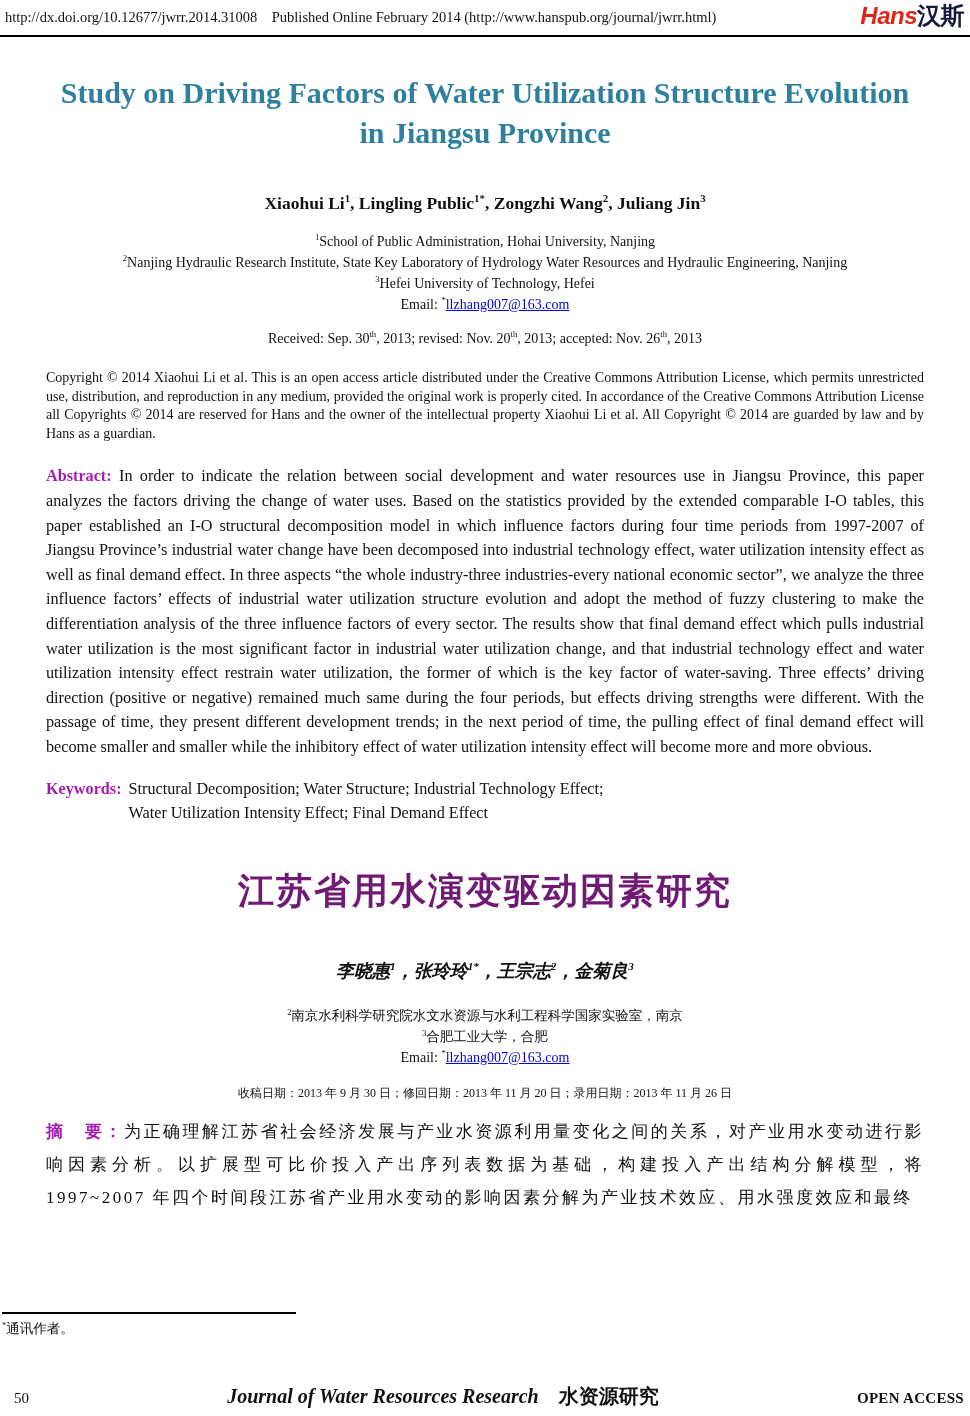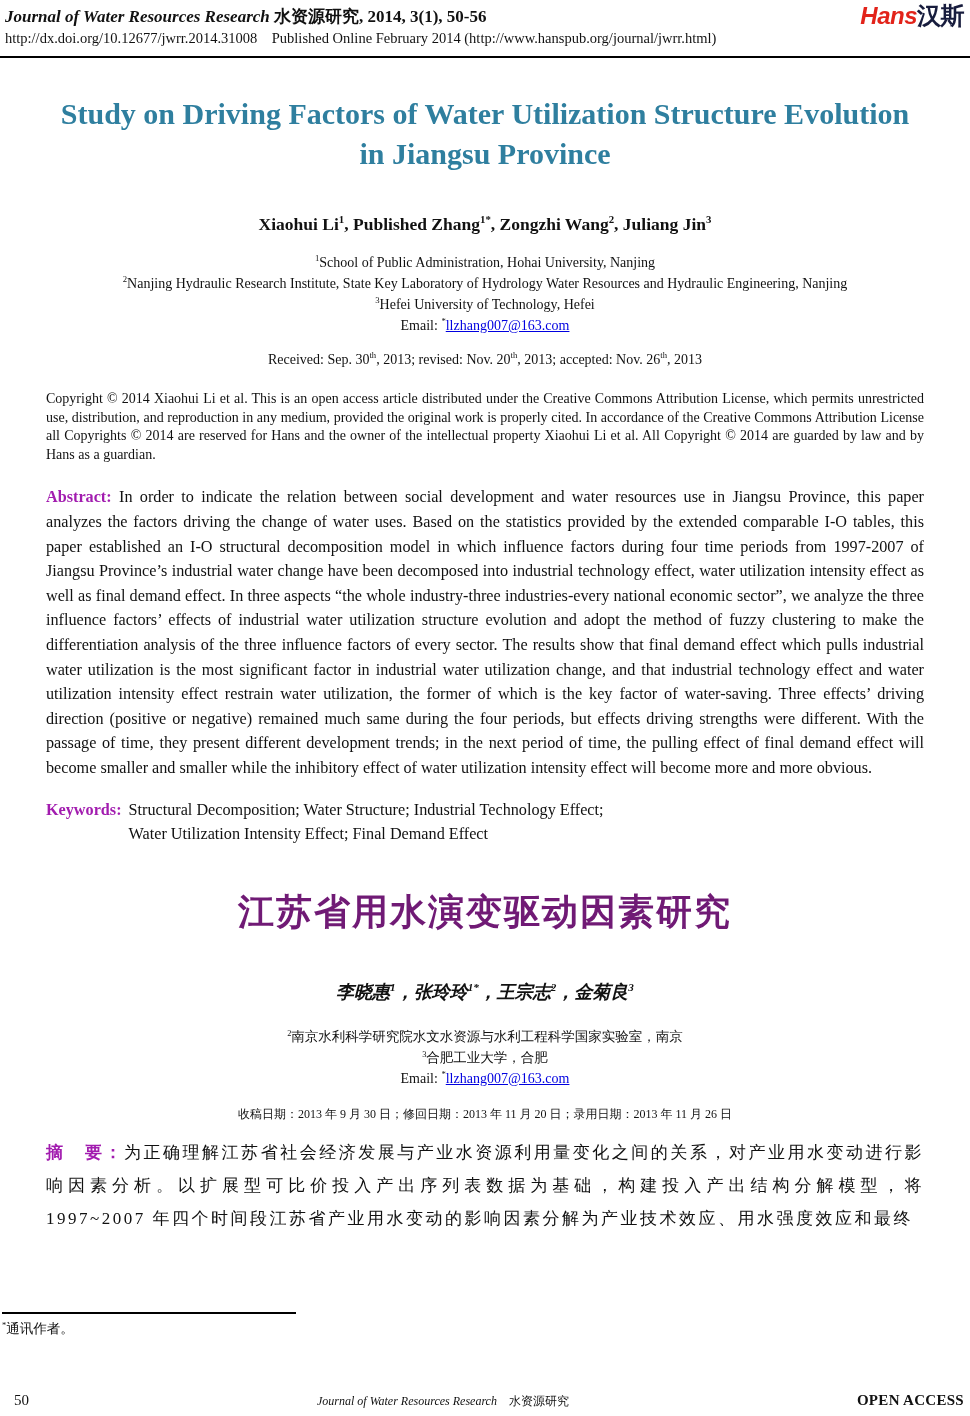--- a/index.html
+++ b/index.html
@@ -106,38 +106,37 @@
   }
   .footnote-rule { width: 294px; border-top: 2px solid #000; margin-bottom: 4px; }
 
   
   .footer {
     position: absolute; left: 8px; right: 0; bottom: 6px;
     display: flex; justify-content: space-between; align-items: baseline;
     padding: 0 6px;
     font-size: 15px;
   }
-  .footer-center { font-size: 12px; font-weight: normal; }
+  .footer-center { font-size: 20px; font-weight: bold; }
   .footer-center .fj-en { font-style: italic; }
   .footer-right { font-weight: bold; letter-spacing: 0.3px; }
 </style>
 </head>
 <body>
 
 <div class="header">
-  <div class="header-line1"><span class="jt-en">Journal of Water Resources Research</span><span>  水资源研究, 2014, 3(1), 50-56</span></div>
   <div class="header-line2">http://dx.doi.org/10.12677/jwrr.2014.31008    Published Online February 2014 (http://www.hanspub.org/journal/jwrr.html)</div>
   <div class="logo"><span class="logo-hans">Hans</span><span class="logo-cn">汉斯</span></div>
 </div>
 
 <div class="content">
 
   <h1 class="paper-title">Study on Driving Factors of Water Utilization Structure Evolution in Jiangsu Province</h1>
 
-  <p class="authors-en"><span>Xiaohui Li</span><sup>1</sup><span>, </span><span>Published Zhang</span><sup>1*</sup><span>, </span><span>Zongzhi Wang</span><sup>2</sup><span>, </span><span>Juliang Jin</span><sup>3</sup></p>
+  <p class="authors-en"><span>Xiaohui Li</span><sup>1</sup><span>, </span><span>Lingling Public</span><sup>1*</sup><span>, </span><span>Zongzhi Wang</span><sup>2</sup><span>, </span><span>Juliang Jin</span><sup>3</sup></p>
 
   <div class="affiliations">
     <div><sup>1</sup><span>School of Public Administration, Hohai University, Nanjing</span></div>
     <div><sup>2</sup><span>Nanjing Hydraulic Research Institute, State Key Laboratory of Hydrology Water Resources and Hydraulic Engineering, Nanjing</span></div>
     <div><sup>3</sup><span>Hefei University of Technology, Hefei</span></div>
     <div class="email-line"><span>Email: </span><sup>*</sup><a class="email-link" href="#">llzhang007@163.com</a></div>
   </div>
 
   <p class="received-en"><span>Received: Sep. 30</span><sup>th</sup><span>, 2013; revised: Nov. 20</span><sup>th</sup><span>, 2013; accepted: Nov. 26</span><sup>th</sup><span>, 2013</span></p>
 

